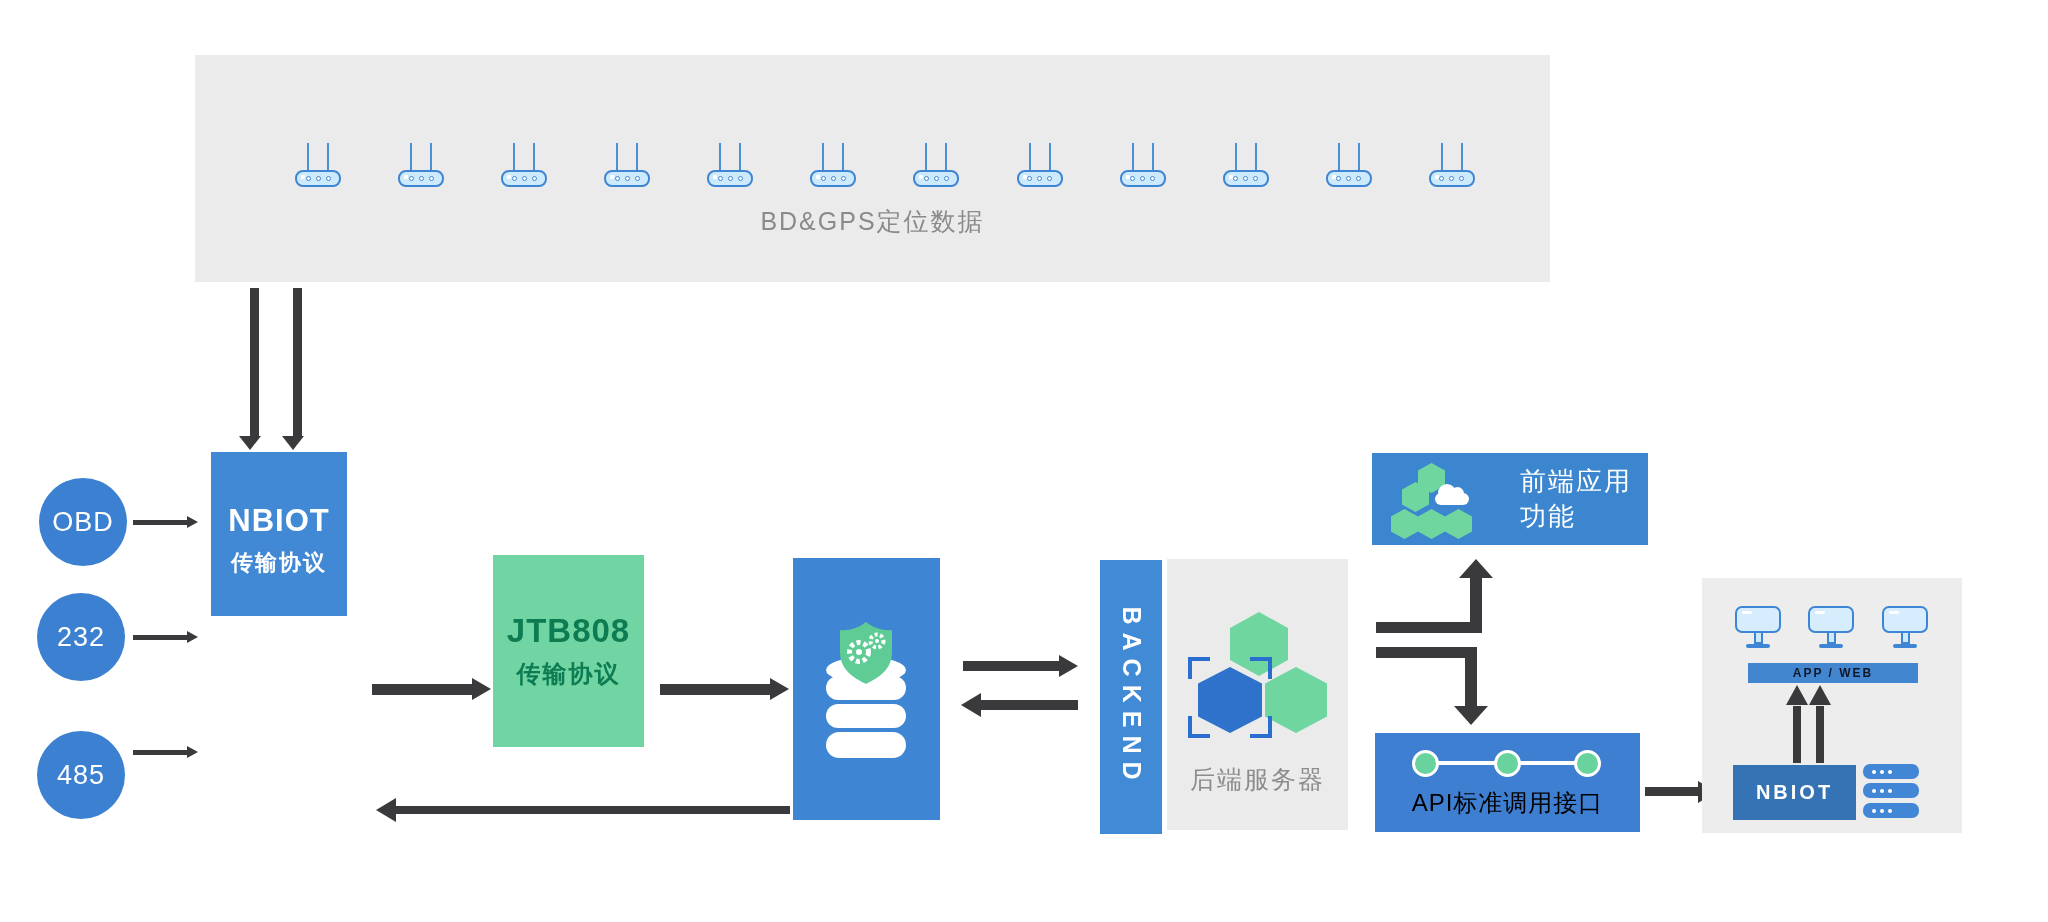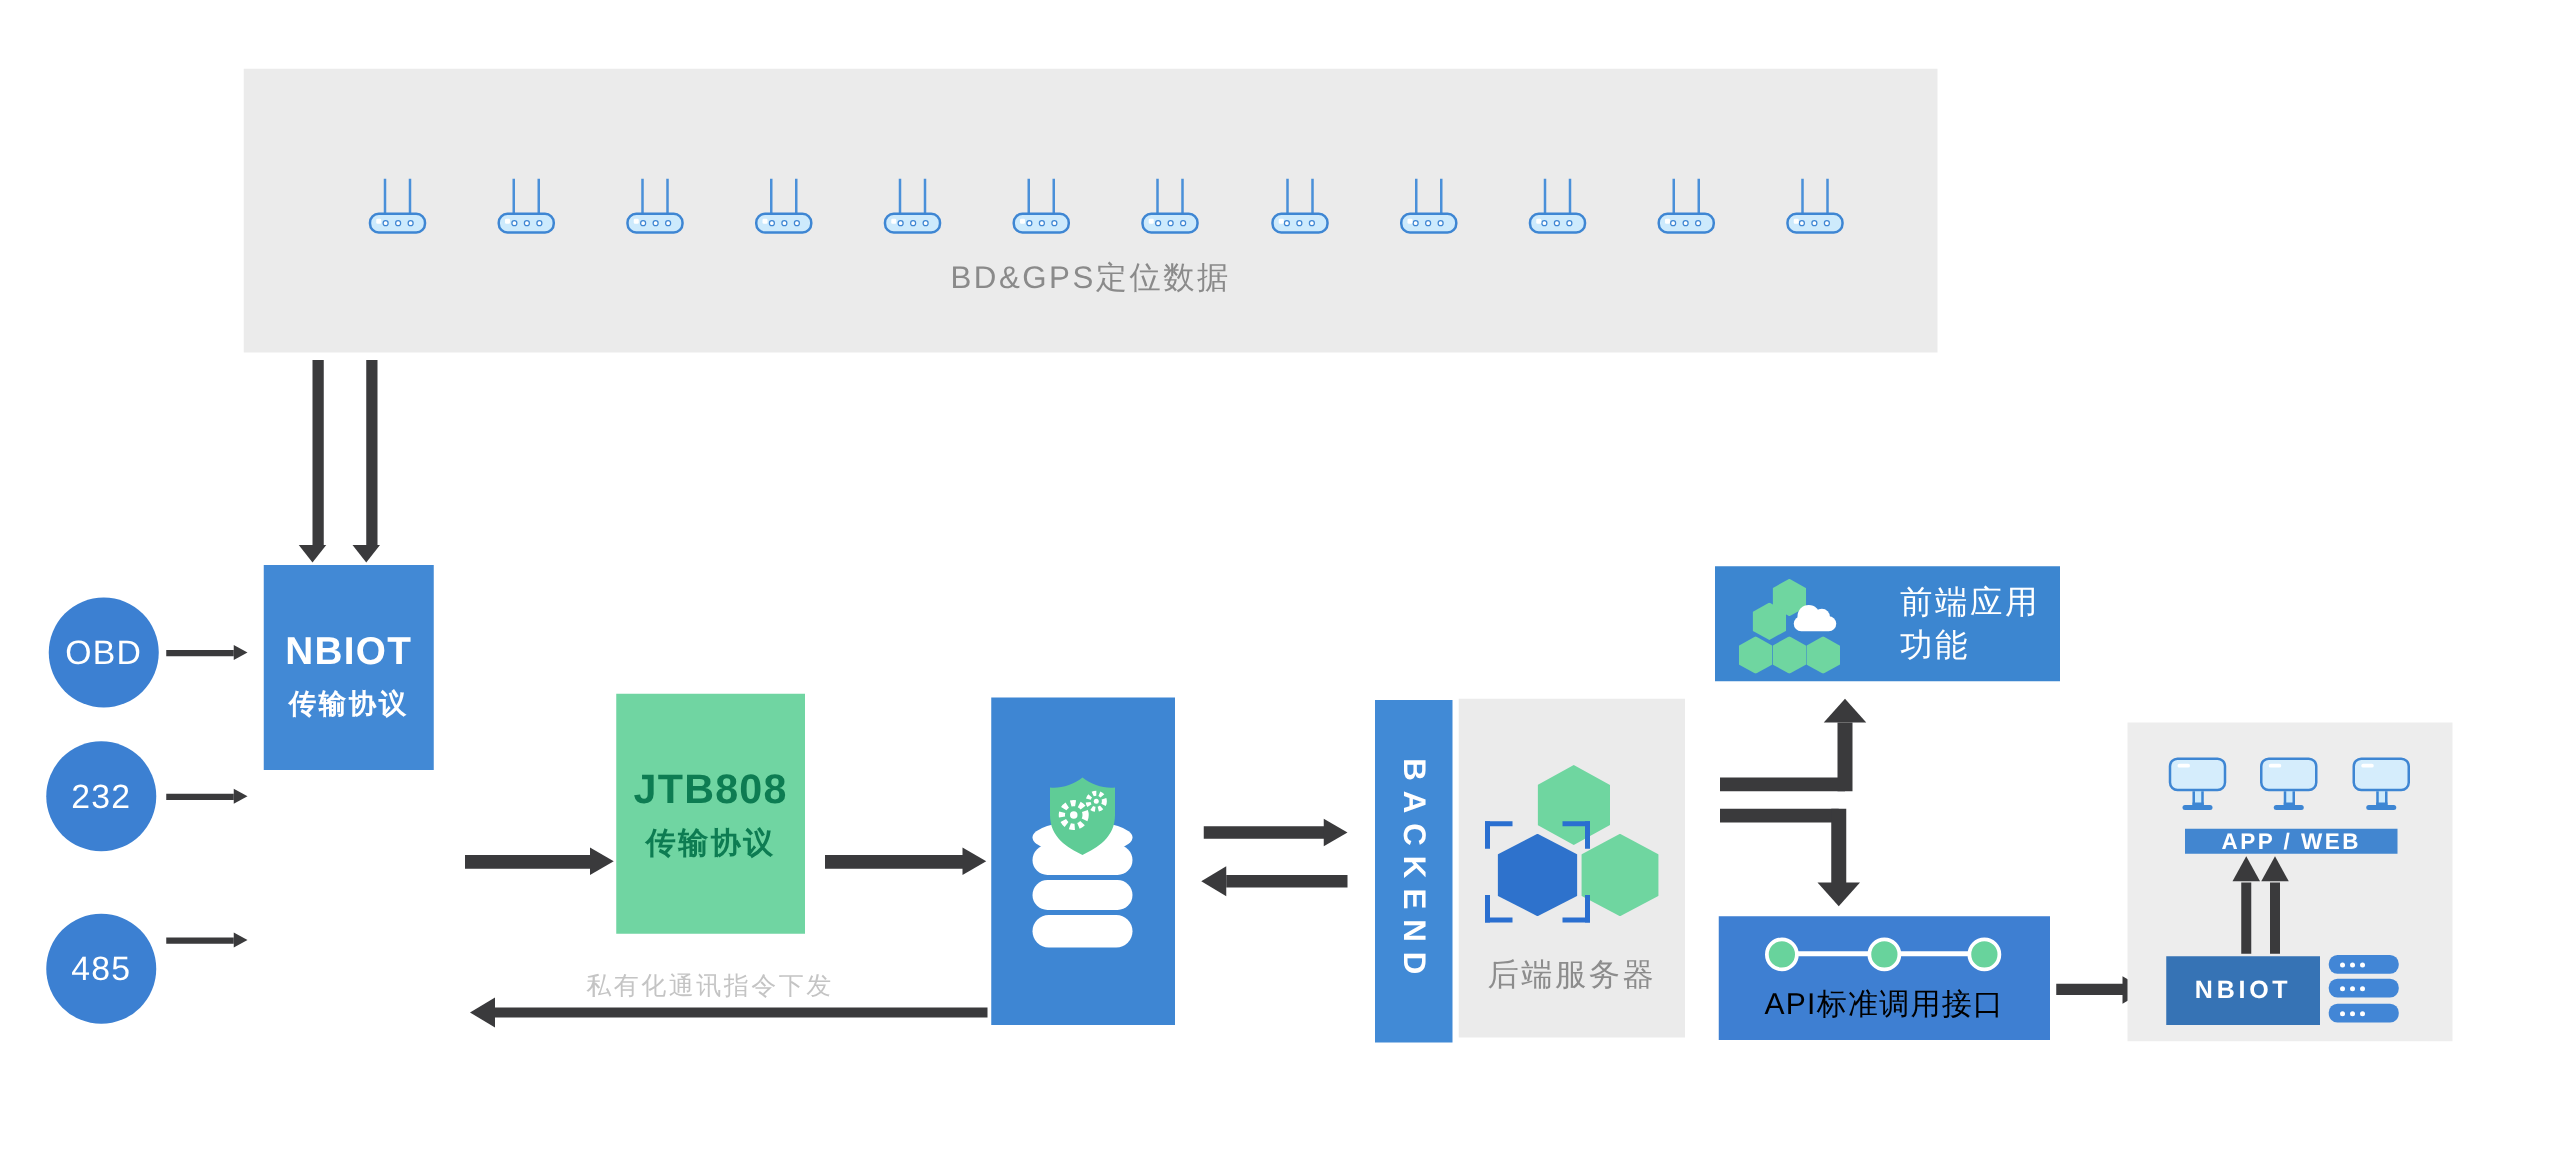--- a/index.html
+++ b/index.html
@@ -93,22 +93,22 @@
   .api .link{position:absolute;left:50px;top:28px;width:162px;height:4px;background:#fff;}
   .api .node{position:absolute;top:17px;width:27px;height:27px;border-radius:50%;background:#68d39c;border:3px solid #fff;box-sizing:border-box;}
   .api .alabel{position:absolute;left:0;right:0;top:54px;text-align:center;color:#000000;font-size:24px;letter-spacing:1px;}
 
   
   .monitor{position:absolute;width:46px;}
   .screen{width:46px;height:27px;background:#d5edfc;border:2px solid var(--router-line);border-radius:7px;box-sizing:border-box;position:relative;}
   .screen::before{content:"";position:absolute;left:5px;top:3px;width:10px;height:3px;background:#fff;border-radius:2px;}
   .neck{width:9px;height:11px;background:#cdeafc;border:2px solid var(--router-line);border-top:none;margin:0 auto;box-sizing:border-box;}
   .mbase{width:24px;height:4px;background:var(--router-line);border-radius:2px;margin:0 auto;}
-  .appweb{position:absolute;left:46px;top:85px;width:170px;height:20px;background:var(--blue-bar);color:#ffffff;
-    display:flex;align-items:center;justify-content:center;font-size:18px;font-weight:bold;letter-spacing:2px;}
+  .appweb{position:absolute;left:46px;top:85px;width:170px;height:20px;background:var(--blue-bar);color:#0f172a;
+    display:flex;align-items:center;justify-content:center;font-size:12px;font-weight:bold;letter-spacing:2px;}
   .agent{position:absolute;left:31px;top:187px;width:123px;height:55px;background:var(--navy);color:#fff;
     display:flex;align-items:center;justify-content:center;font-size:20px;font-weight:bold;letter-spacing:3px;}
   .sbar{position:absolute;left:161px;width:56px;height:15px;background:#4286d6;border-radius:7px;
     display:flex;align-items:center;gap:4px;padding-left:9px;box-sizing:border-box;}
   .sbar i{width:4px;height:4px;border-radius:50%;background:#fff;}
 </style>
 </head>
 <body>
 
 <div id="stage">
@@ -278,21 +278,20 @@
 
   <div>
     <i class="shaft" style="left:660px;top:684px;width:112px;height:11px;"></i>
     <i class="tri tri-r" style="left:770px;top:678px;"></i>
   </div>
 
   <div>
     <i class="shaft" style="left:394px;top:806px;width:396px;height:8px;"></i>
     <i class="tri tri-l" style="left:376px;top:798px;"></i>
   </div>
-  <div class="downlink-caption">私有化通讯指令下发</div>
 
   <div class="abs" style="left:793px;top:558px;width:147px;height:262px;background:var(--blue-box);">
     <svg style="position:absolute;left:28px;top:62px;" width="90" height="170" viewBox="0 0 90 170">
       <ellipse cx="45" cy="50" rx="40" ry="13" fill="#fff"></ellipse>
       <rect x="5" y="56" width="80" height="24" rx="12" fill="#fff"></rect>
       <rect x="5" y="84" width="80" height="24" rx="12" fill="#fff"></rect>
       <rect x="5" y="112" width="80" height="26" rx="13" fill="#fff"></rect>
       <path d="M45,2 C52,8 63,11 71,10 L71,32 C71,50 57,58 45,64 C33,58 19,50 19,32 L19,10 C27,11 38,8 45,2 Z" fill="#5fcc96"></path>
       <circle cx="38" cy="32" r="9.5" fill="none" stroke="#fff" stroke-width="5" stroke-dasharray="4 3"></circle>
       <circle cx="38" cy="32" r="3" fill="#fff"></circle>

